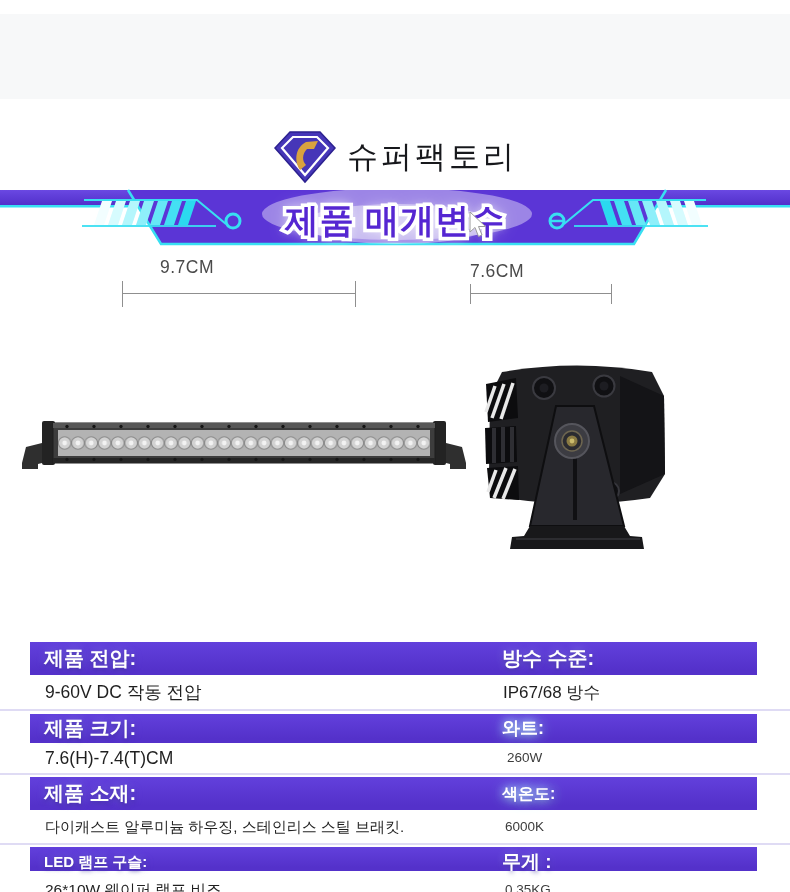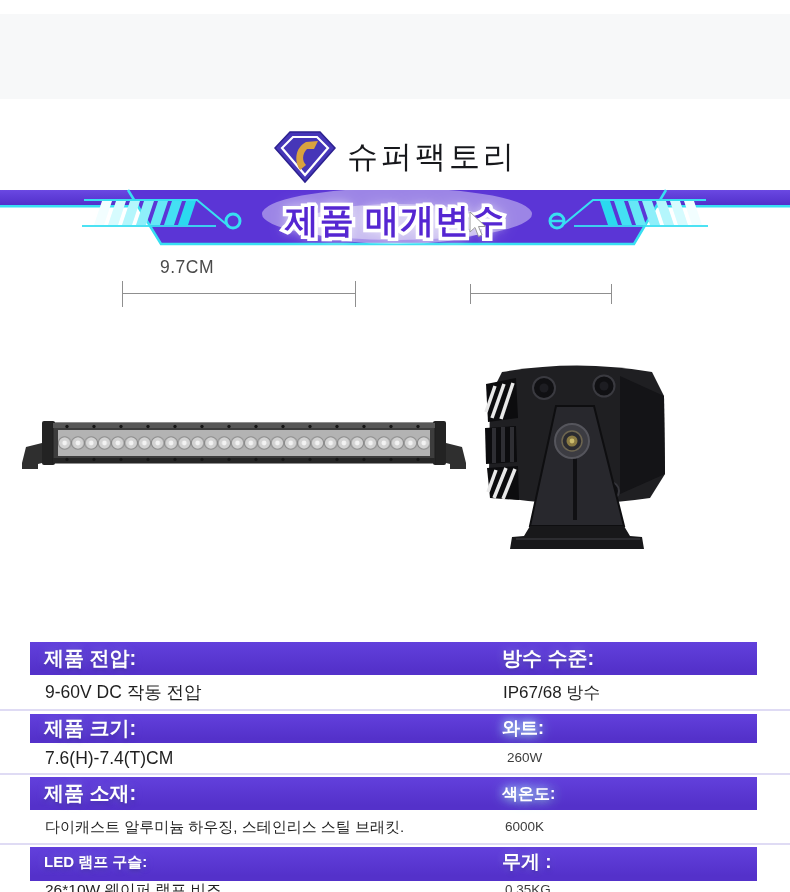--- a/index.html
+++ b/index.html
@@ -109,20 +109,21 @@
     <svg width="20" height="28" viewBox="0 0 20 28">
       <path d="M2,1 L2,21 L7,16.5 L10.5,25.5 L14,24 L10.5,15.5 L17.5,15.5 Z" fill="#ffffff" stroke="#9a9a9a" stroke-width="1"></path>
     </svg>
   </span>
 
   <div class="dim-label" style="left:160px;top:243px;width:160px;">9.7CM</div>
   <div class="dim-line" style="left:122px;top:267px;width:232px;height:26px;">
       <div class="bar" style="top:12px;"></div>
     </div>
 
+  <div class="dim-label" style="left:470px;top:247px;width:142px;">7.6CM</div>
   <div class="dim-line" style="left:470px;top:270px;width:140px;height:20px;">
       <div class="bar" style="top:9px;"></div>
     </div>
 
   <div class="img-abs" style="left:18px;top:396px;">
     <svg width="452" height="66" viewBox="0 0 452 66">
       <defs>
         <pattern id="lens" x="40" y="20" width="13.3" height="26" patternUnits="userSpaceOnUse">
           <rect width="13.3" height="26" fill="#b3b3b3"></rect>
           <circle cx="6.65" cy="13" r="6.3" fill="#d2d2d2" stroke="#8a8a8a" stroke-width="1"></circle>
@@ -218,21 +219,21 @@
     <div class="spec-hdr" style="top:763px;height:33px;line-height:33px;font-size:20px;">
       <span class="l1">제품 소재:</span>
       <span class="l2 glow-cyan" style="font-size:16px;text-align:right;">색온도:</span>
     </div>
     <div class="spec-val" style="top:796px;height:18px;line-height:33px;font-size:15px;">
       <span class="v1">다이캐스트 알루미늄 하우징, 스테인리스 스틸 브래킷.</span>
       <span class="v2" style="font-size:13.5px;left:475px;">6000K</span>
     </div>
     <div class="divider" style="top:829px;"></div>
 
-    <div class="spec-hdr" style="top:833px;height:34px;line-height:30px;font-size:15px;">
+    <div class="spec-hdr" style="top:833px;height:24px;line-height:30px;font-size:15px;">
       <span class="l1">LED 램프 구슬:</span>
       <span class="l2" style="font-size:19px;">무게 :</span>
     </div>
     <div class="spec-val" style="top:863px;height:26px;line-height:26px;font-size:15.5px;">
       <span class="v1">26*10W 웨이퍼 램프 비즈</span>
       <span class="v2" style="font-size:13.5px;left:475px;">0.35KG</span>
     </div>
 
     <div class="bottom-bar"></div>
   </div>

